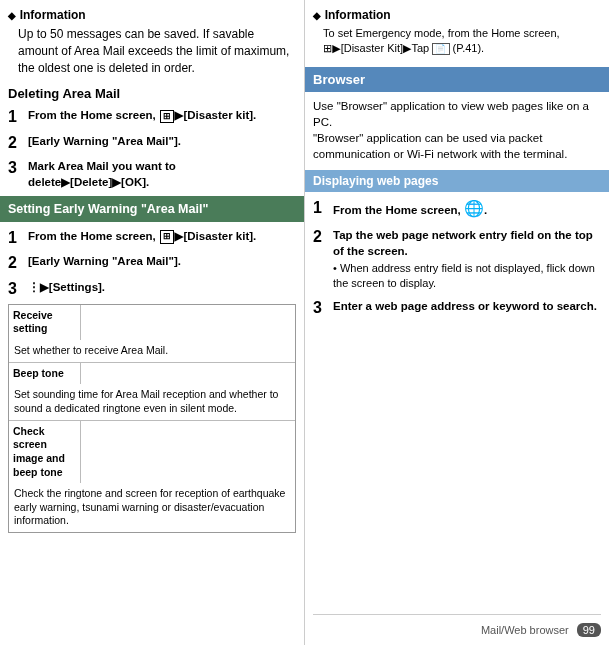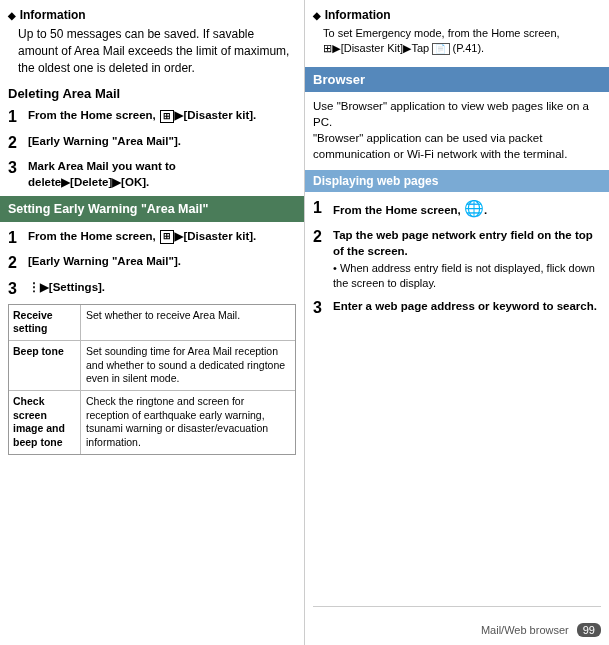--- a/index.html
+++ b/index.html
@@ -87,20 +87,21 @@
       line-height: 1.3;
     }
     .table-container {
       border: 1px solid #999;
       margin-bottom: 6px;
     }
     .table-row {
       display: flex;
       border-bottom: 1px solid #bbb;
       font-size: 10.5px;
+      flex-direction: column;
     }
     .table-row:last-child {
       border-bottom: none;
     }
     .table-cell-left {
       width: 72px;
       flex-shrink: 0;
       padding: 4px 4px;
       font-weight: bold;
       border-right: 1px solid #bbb;
@@ -256,18 +257,18 @@
     </div>
   </div>
 
   <div class="step">
     <div class="step-num">3</div>
     <div class="step-text">
       <span>Enter a web page address or keyword to search.</span>
     </div>
   </div>
 
-  <div style="margin-top: auto; display:flex; justify-content: flex-end; align-items: center; padding-top: 16px; border-top: 1px solid #ccc;">
+  <div style="margin-top: auto; display:flex; justify-content: flex-end; align-items: center; padding-top: 8px; border-top: 1px solid #ccc;">
     <span style="color:#555; font-size:11px;">Mail/Web browser</span>
     <span style="margin-left: 8px; background:#555; color:#fff; padding: 1px 6px; font-size:11px;border-radius:6px;">99</span>
   </div>
 
 </div>
 
 </body></html>

